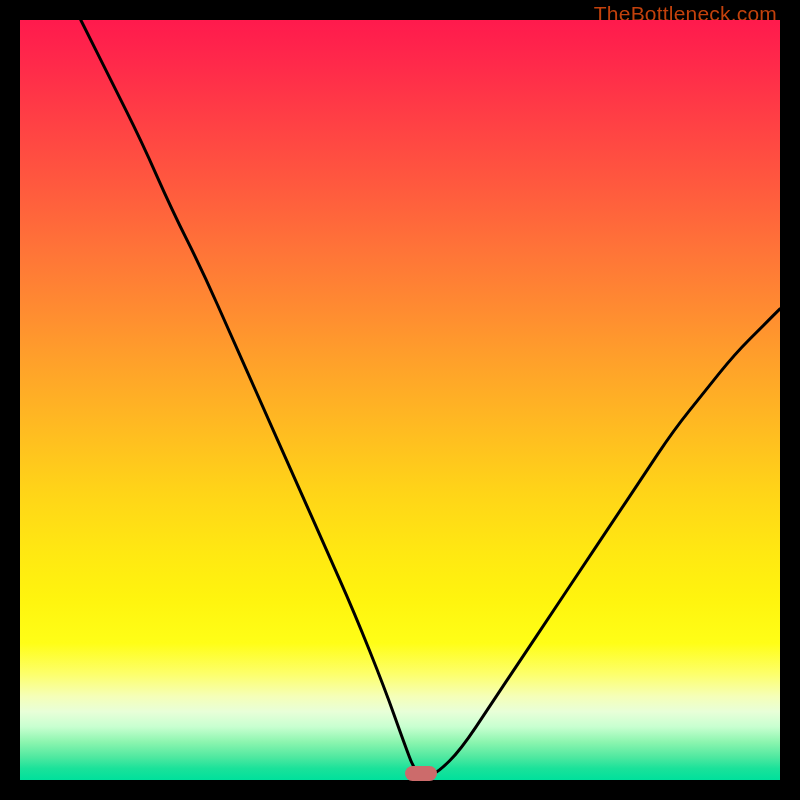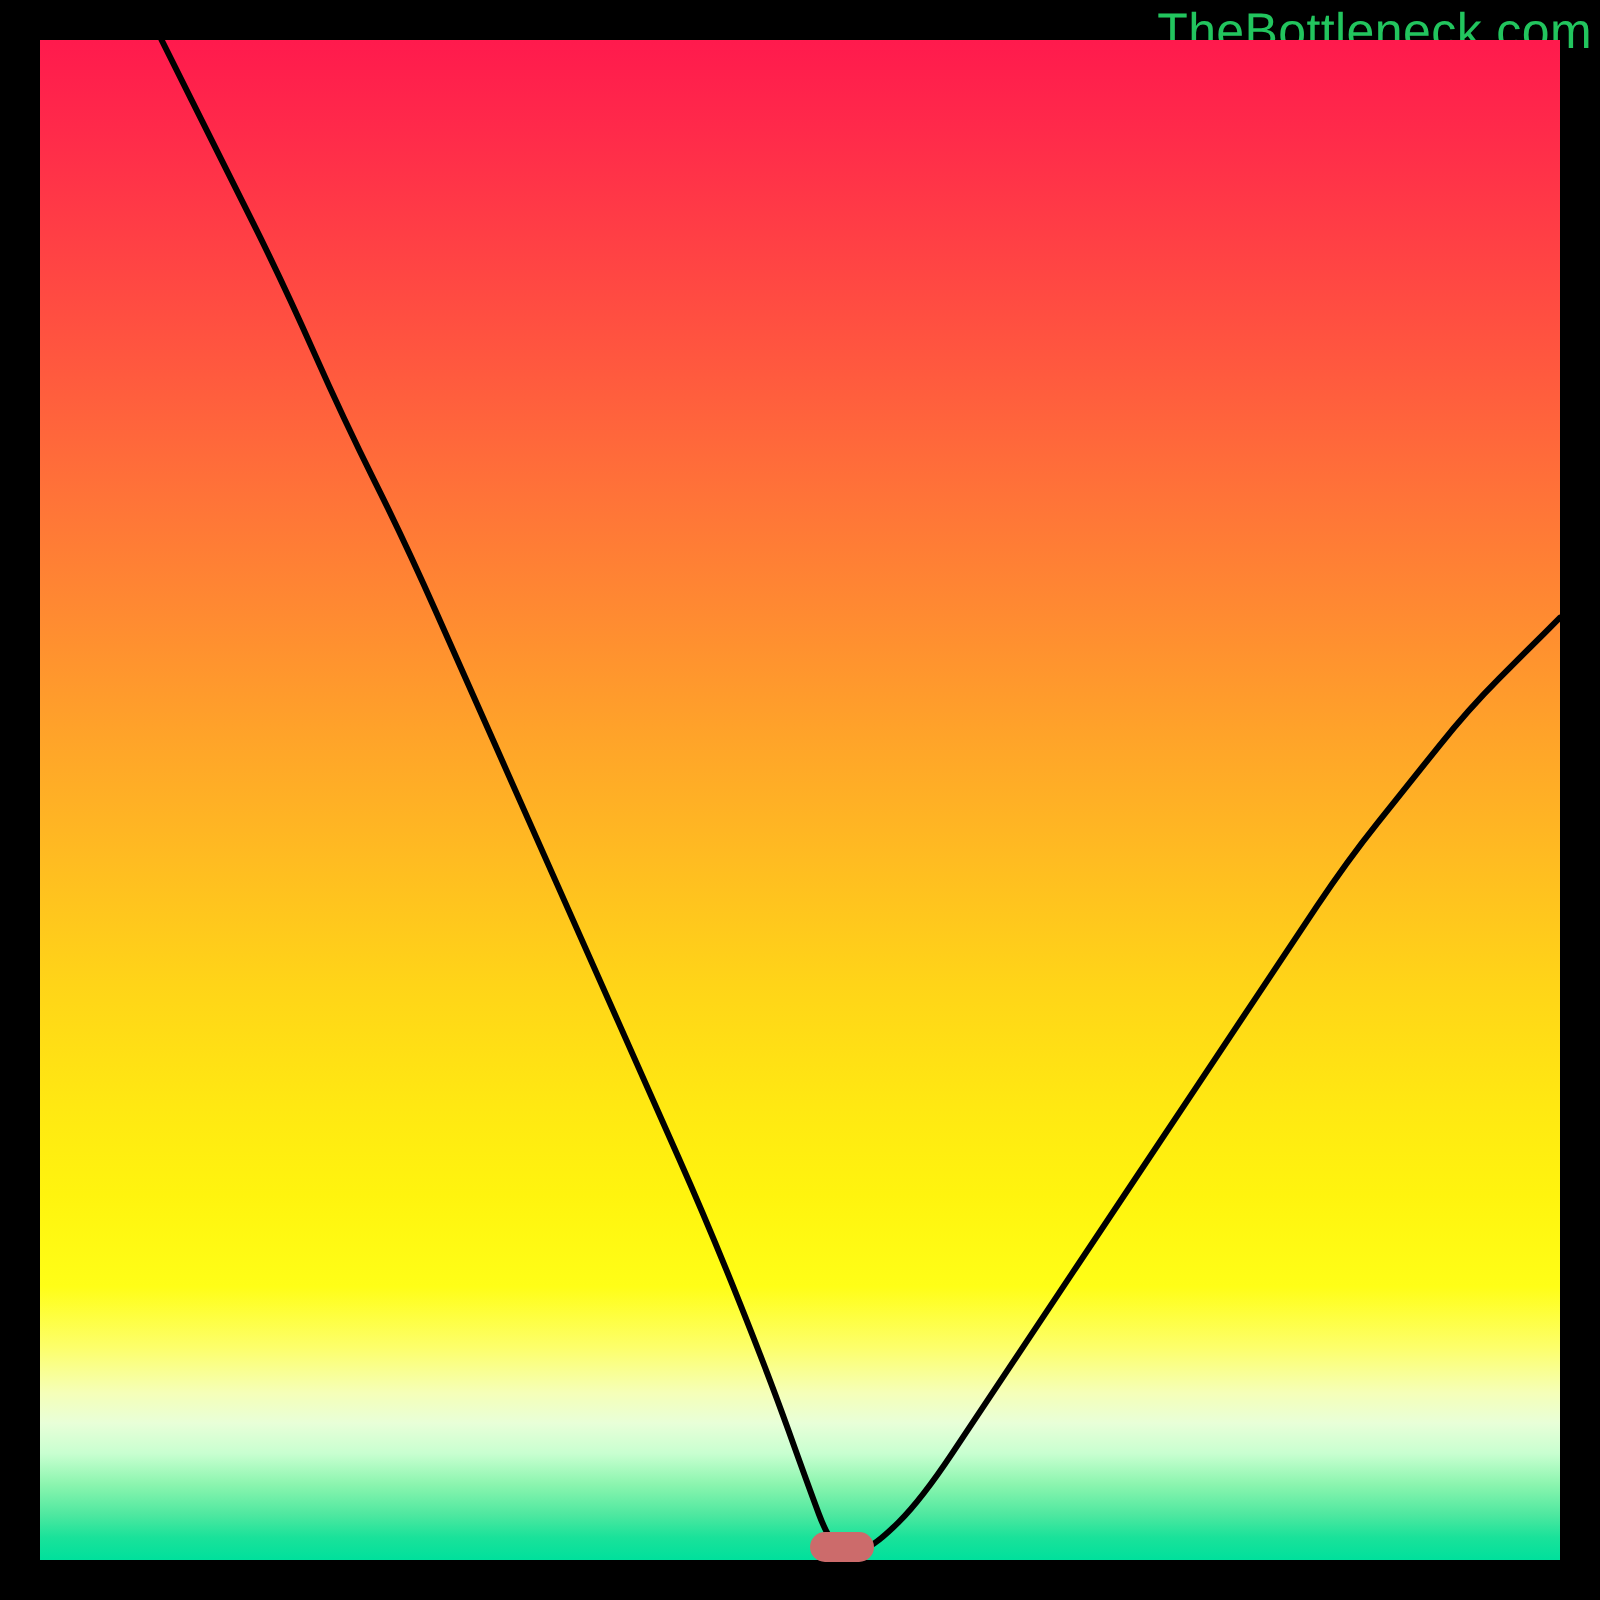--- a/index.html
+++ b/index.html
@@ -53,23 +53,23 @@
     height: 760px;
   }
   .marker {
     position: absolute;
     background: #cc6b6b;
     border-radius: 8px;
   }
   .attribution {
     position: absolute;
     top: 2px;
-    right: 4px;
-    color: #22c55e;
-    font-size: 25px;
+    right: 23px;
+    color: #c2410c;
+    font-size: 21px;
     font-weight: 400;
     letter-spacing: 0.2px;
   }
 </style>
 </head>
 <body>
 
 <div class="stage">
 
   <div class="attribution">TheBottleneck.com</div>

